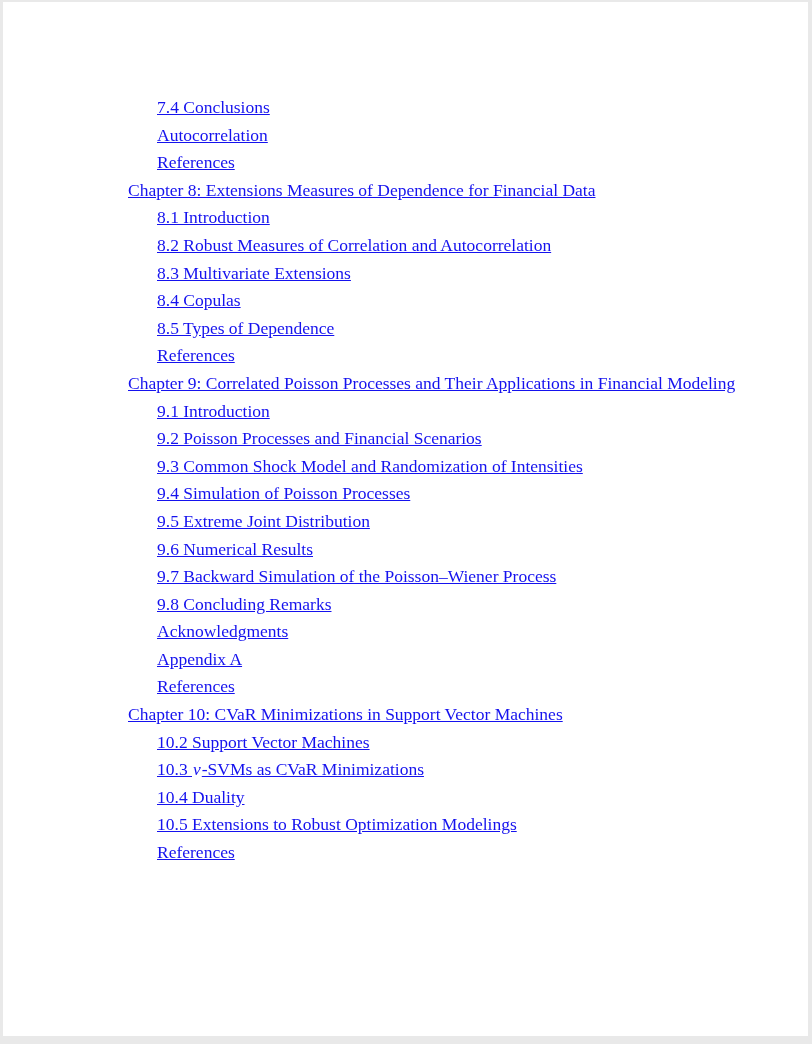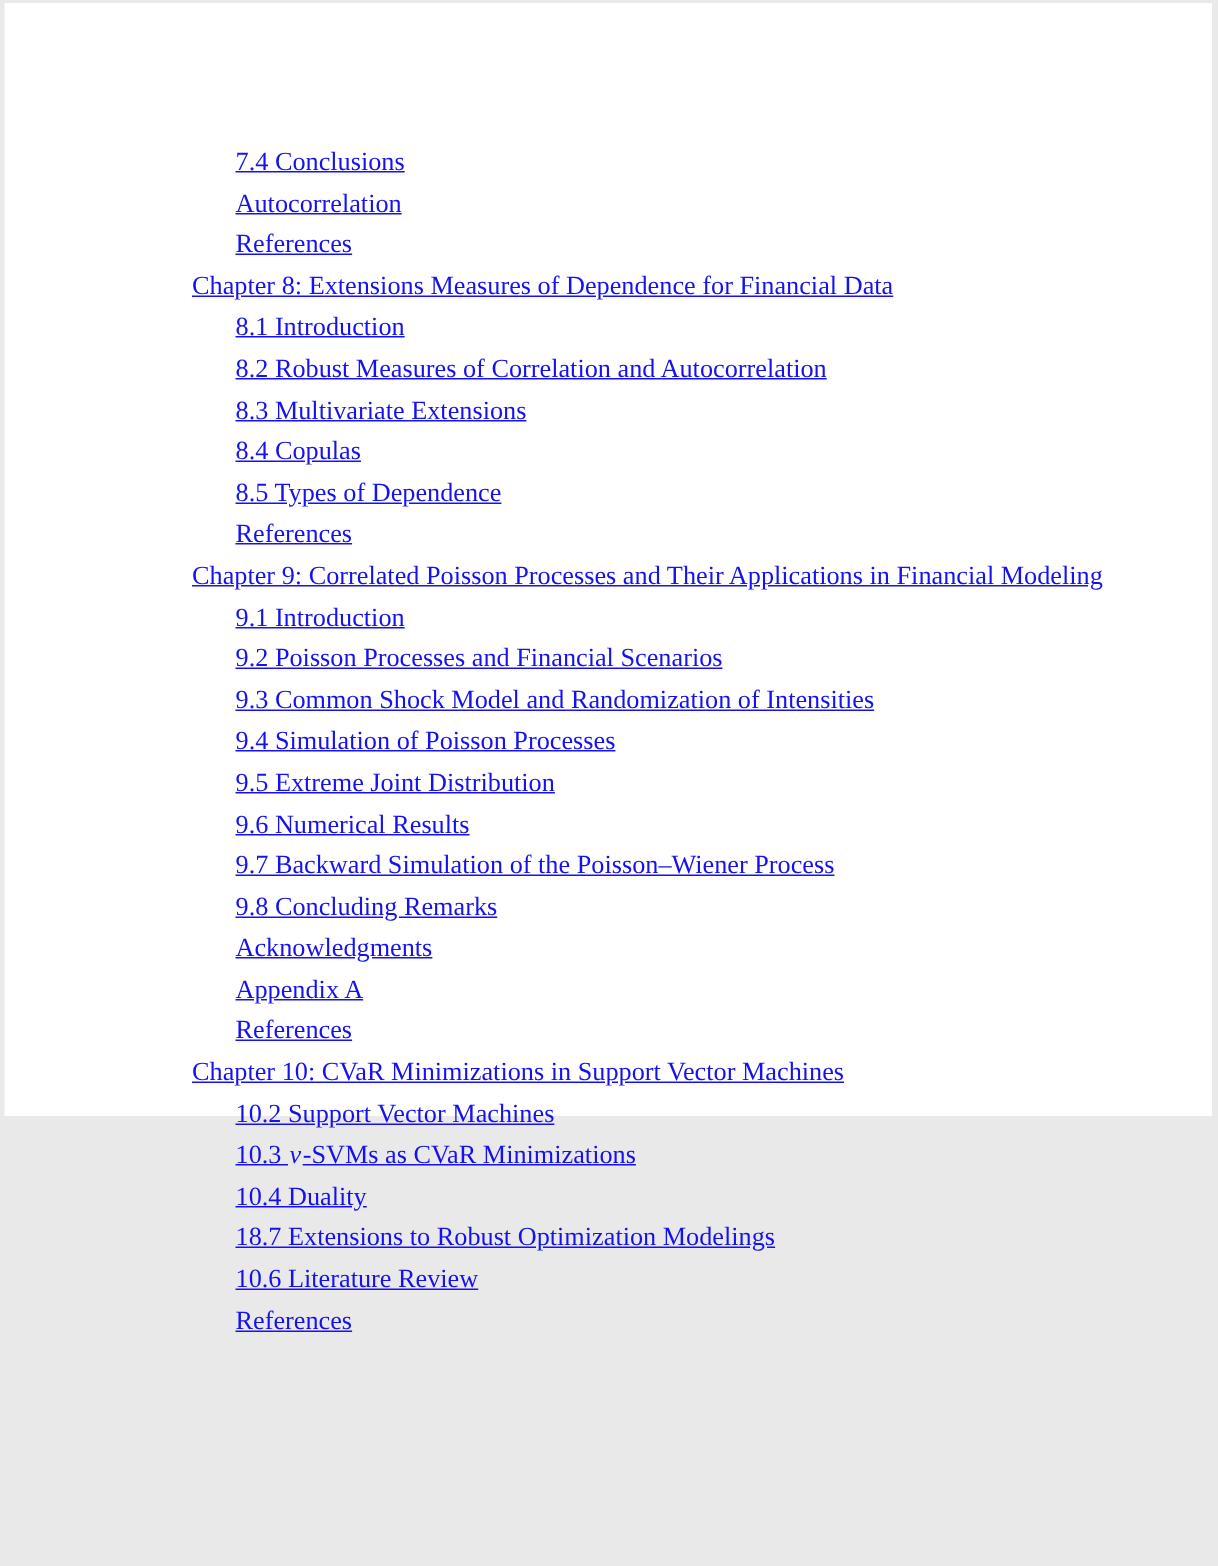--- a/index.html
+++ b/index.html
@@ -13,21 +13,21 @@
     width: 812px;
     height: 1044px;
     background: #e9e9e9;
     overflow: hidden;
   }
   .page {
     position: absolute;
     left: 3px;
     top: 2px;
     width: 805px;
-    height: 742px;
+    height: 1034px;
     background: #ffffff;
   }
   .toc {
     padding-top: 94px;
     padding-left: 125px;
     width: 620px;
   }
   .toc-entry {
     font-size: 17.5px;
     line-height: 22.4px;
@@ -79,19 +79,18 @@
       <div class="toc-entry sub"><a>Acknowledgments</a></div>
       <div class="toc-entry sub"><a>Appendix A</a></div>
       <div class="toc-entry sub"><a>References</a></div>
 
       <div class="toc-entry chapter"><a>Chapter 10: CVaR Minimizations in Support Vector Machines</a></div>
       <div class="toc-entry sub"><a>10.2 Support Vector Machines</a></div>
       <div class="toc-entry sub">
         <a><span>10.3 </span><span class="nu">ν</span><span>-SVMs as CVaR Minimizations</span></a>
       </div>
       <div class="toc-entry sub"><a>10.4 Duality</a></div>
-      <div class="toc-entry sub"><a>18.7 Extensions to Robust Optimization Modelings</a></div>
-      <div class="toc-entry sub"><a>10.6 Literature Review</a></div>
+      <div class="toc-entry sub"><a>10.5 Extensions to Robust Optimization Modelings</a></div>
       <div class="toc-entry sub"><a>References</a></div>
 
     </div>
   </div>
 </div>
 
 </body></html>

